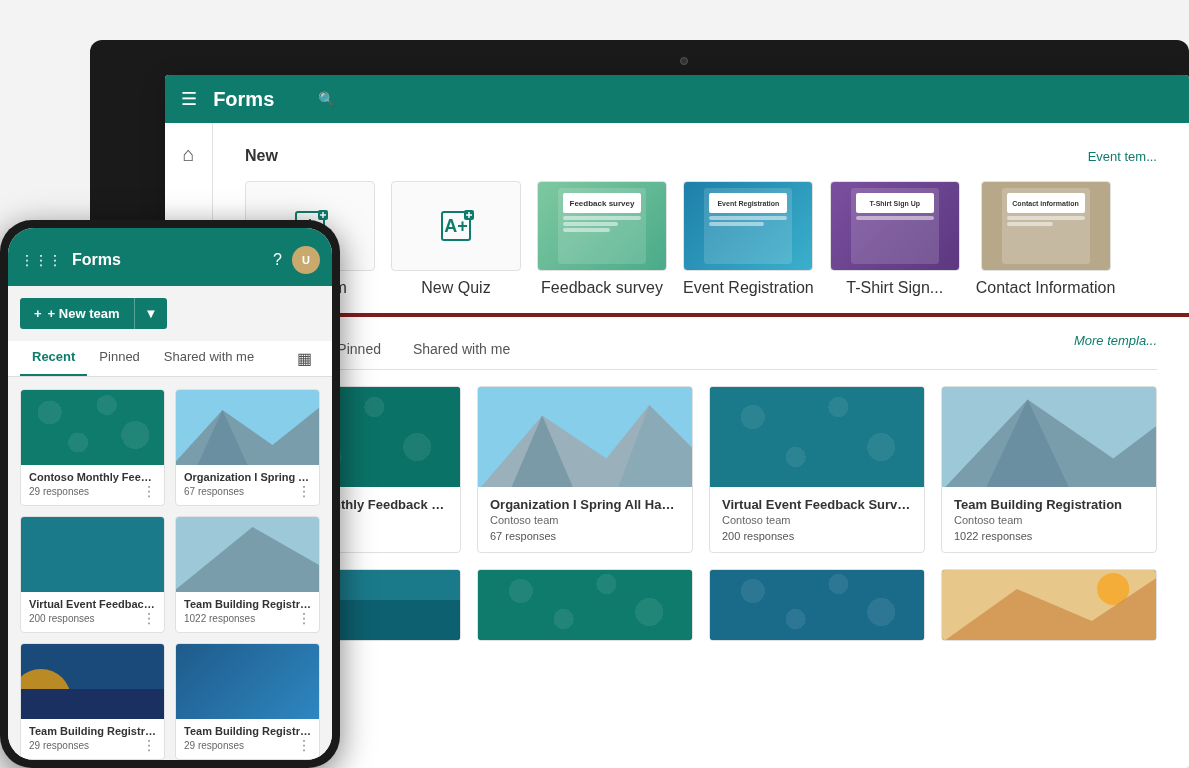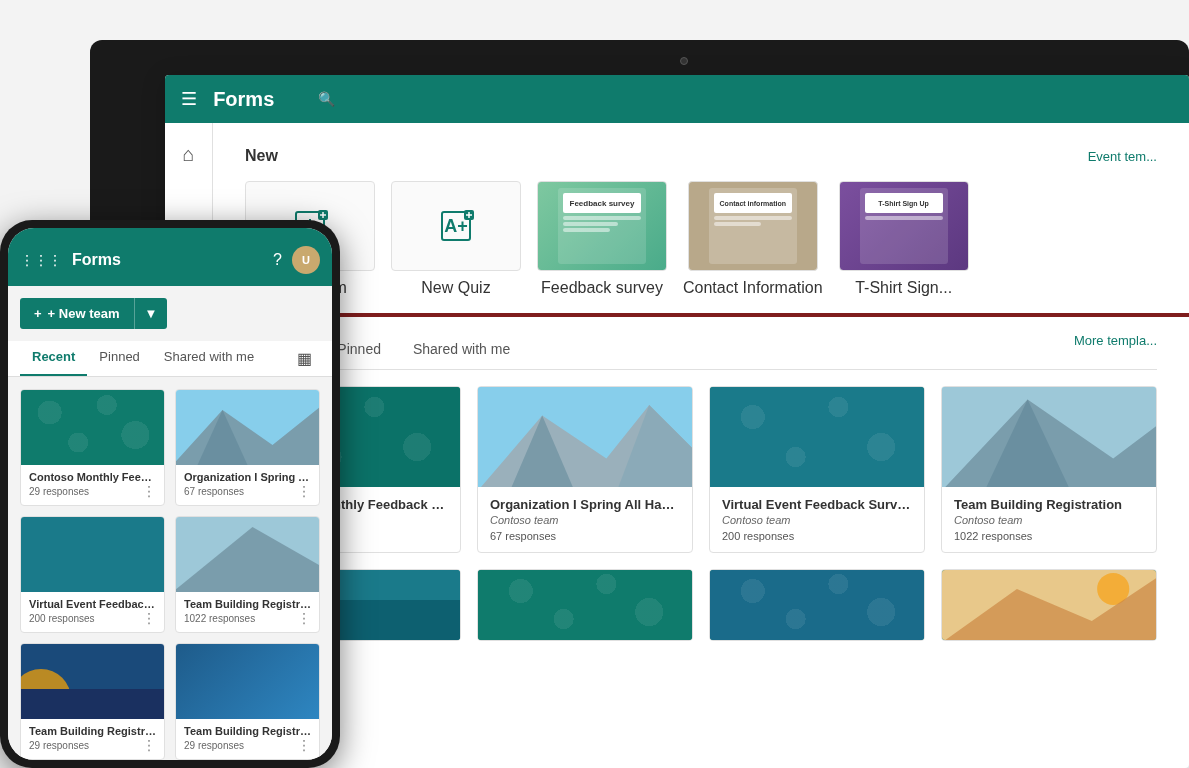--- a/index.html
+++ b/index.html
@@ -85,21 +85,21 @@
       margin-bottom: 8px;
     }
     .template-preview.new-form-box, .template-preview.new-quiz-box {
       font-size: 28px;
       color: #0f7b6c;
     }
     .template-label { font-size: 16px; color: #333; text-align: center; }
 
     .my-forms-section { padding: 16px 32px; }
     .forms-tab { font-size: 14px; color: #555; padding: 8px 16px 10px; cursor: pointer; border-bottom: 2px solid transparent; }
-    .more-templates-link { margin-left: auto; font-size: 13px; color: #0f7b6c; cursor: pointer; }
+    .more-templates-link { margin-left: auto; font-size: 13px; color: #0f7b6c; cursor: pointer; font-style: italic; }
 
     .forms-grid { display: grid; grid-template-columns: repeat(4, 1fr); gap: 16px; }
     .form-card {
       background: #fff;
       border: 1px solid #e0e0e0;
       border-radius: 4px;
       overflow: hidden;
       cursor: pointer;
     }
     .form-card-thumb {
@@ -113,21 +113,21 @@
     }
     .form-card-thumb.mountain {
       background: linear-gradient(180deg, #87ceeb 0%, #a9b8c3 50%, #6a7f8a 100%);
     }
     .form-card-thumb.teal-pattern {
       background: #0f7b6c;
     }
 
     .form-card-info { padding: 10px 12px; }
     .form-card-title { font-size: 13px; font-weight: 600; color: #333; margin-bottom: 2px; white-space: nowrap; overflow: hidden; text-overflow: ellipsis; }
-    .form-card-team { font-size: 11px; color: #666; margin-bottom: 4px; font-style: italic; }
+    .form-card-team { font-size: 11px; color: #666; margin-bottom: 4px; }
     .form-card-responses { font-size: 11px; color: #555; }
 
     
     .mountain-shape {
       width: 100%;
       height: 100%;
     }
 
     
     .mobile-phone {
@@ -333,50 +333,64 @@
                   </div>
                   <div style="background:rgba(255,255,255,0.5);height:4px;border-radius:2px;margin-bottom:2px;"></div>
                   <div style="background:rgba(255,255,255,0.5);height:4px;border-radius:2px;margin-bottom:2px;width:70%;"></div>
                   <div style="background:rgba(255,255,255,0.5);height:4px;border-radius:2px;width:60%;"></div>
                 </div>
               </div>
             </div>
             <span class="template-label">Feedback survey</span>
           </div>
 
+          <div class="template-item">
+            <div class="template-preview" style="background: linear-gradient(135deg, #1e7fa8, #3ab0cc); padding:0; overflow:hidden;">
+              <div style="width:100%;height:100%;display:flex;align-items:center;justify-content:center;">
+                <div style="background:rgba(255,255,255,0.15);width:88px;height:76px;border-radius:3px;padding:5px;">
+                  <div style="background:white;width:100%;height:20px;border-radius:2px;display:flex;align-items:center;justify-content:center;margin-bottom:3px;">
+                    <span style="font-size:7px;color:#333;font-weight:600;">Event Registration</span>
+                  </div>
+                  <div style="background:rgba(255,255,255,0.5);height:4px;border-radius:2px;margin-bottom:2px;"></div>
+                  <div style="background:rgba(255,255,255,0.5);height:4px;border-radius:2px;margin-bottom:2px;width:70%;"></div>
+                </div>
+              </div>
+            </div>
+            <span class="template-label">Event Registration</span>
+          </div>
+
+          <div class="template-item">
+            <div class="template-preview" style="background: linear-gradient(135deg, #7b4f9e, #5c3880); padding:0; overflow:hidden;">
+              <div style="width:100%;height:100%;display:flex;align-items:center;justify-content:center;">
+                <div style="background:rgba(255,255,255,0.15);width:88px;height:76px;border-radius:3px;padding:5px;">
+                  <div style="background:white;width:100%;height:20px;border-radius:2px;display:flex;align-items:center;justify-content:center;margin-bottom:3px;">
+                    <span style="font-size:7px;color:#333;font-weight:600;">T-Shirt Sign Up</span>
+                  </div>
+                  <div style="background:rgba(255,255,255,0.5);height:4px;border-radius:2px;margin-bottom:2px;"></div>
+                </div>
+              </div>
+            </div>
+            <span class="template-label">T-Shirt Sign...</span>
+          </div>
 
           <div class="template-item">
             <div class="template-preview" style="background: #b8a88a; padding:0; overflow:hidden;">
               <div style="width:100%;height:100%;display:flex;align-items:center;justify-content:center;">
                 <div style="background:rgba(255,255,255,0.2);width:88px;height:76px;border-radius:3px;padding:5px;">
                   <div style="background:white;width:100%;height:20px;border-radius:2px;display:flex;align-items:center;justify-content:center;margin-bottom:3px;">
                     <span style="font-size:7px;color:#333;font-weight:600;">Contact information</span>
                   </div>
                   <div style="background:rgba(255,255,255,0.5);height:4px;border-radius:2px;margin-bottom:2px;"></div>
                   <div style="background:rgba(255,255,255,0.5);height:4px;border-radius:2px;width:60%;"></div>
                 </div>
               </div>
             </div>
             <span class="template-label">Contact Information</span>
           </div>
 
-          <div class="template-item">
-            <div class="template-preview" style="background: linear-gradient(135deg, #7b4f9e, #5c3880); padding:0; overflow:hidden;">
-              <div style="width:100%;height:100%;display:flex;align-items:center;justify-content:center;">
-                <div style="background:rgba(255,255,255,0.15);width:88px;height:76px;border-radius:3px;padding:5px;">
-                  <div style="background:white;width:100%;height:20px;border-radius:2px;display:flex;align-items:center;justify-content:center;margin-bottom:3px;">
-                    <span style="font-size:7px;color:#333;font-weight:600;">T-Shirt Sign Up</span>
-                  </div>
-                  <div style="background:rgba(255,255,255,0.5);height:4px;border-radius:2px;margin-bottom:2px;"></div>
-                </div>
-              </div>
-            </div>
-            <span class="template-label">T-Shirt Sign...</span>
-          </div>
-
         </div>
       </div>
 
       <div class="my-forms-section">
         <div class="desktop-recent-tabs" style="padding:0;margin-bottom:16px;">
           <div class="forms-tab">Recent</div>
           <div class="forms-tab">Pinned</div>
           <div class="forms-tab">Shared with me</div>
           <div class="more-templates-link">More templa...</div>
         </div>

